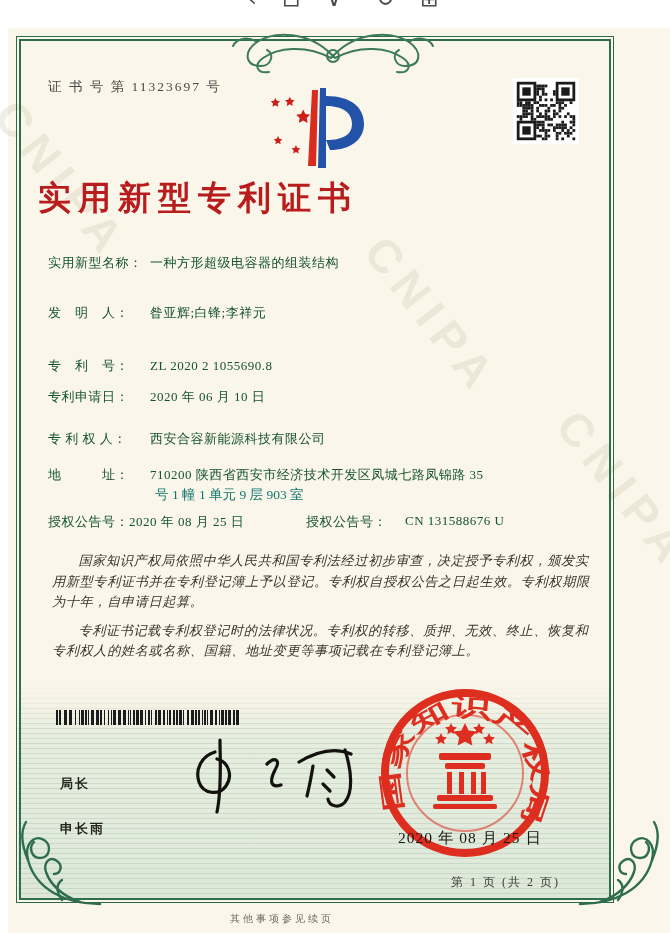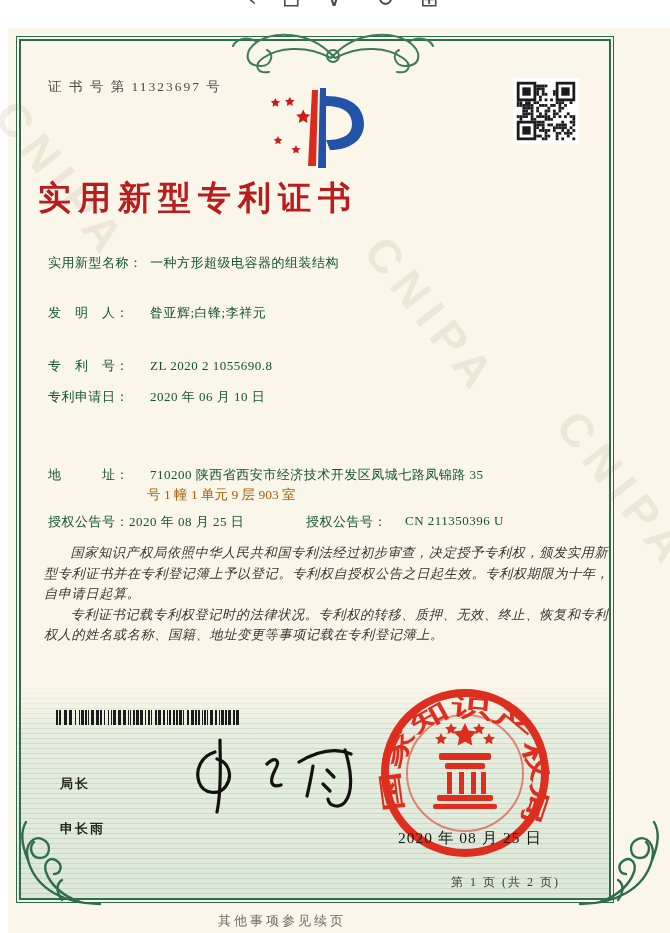--- a/index.html
+++ b/index.html
@@ -27,34 +27,34 @@
   .ornament{position:absolute;z-index:5;pointer-events:none;}
   
   .content{position:absolute;left:0;top:0;width:662px;height:831px;z-index:3;}
   .cert-no{position:absolute;left:40px;top:50px;font-size:13.5px;letter-spacing:2px;color:#4a4a46;}
   .qr{position:absolute;left:505px;top:50px;width:64px;height:64px;background:#fff;padding:1px;}
   .logo{position:absolute;left:252px;top:60px;}
   .title{position:absolute;left:30px;top:148px;width:600px;
          font-size:33px;font-weight:bold;letter-spacing:7px;color:#b91c1c;}
   .field{position:absolute;left:40px;font-size:13px;color:#14532d;letter-spacing:0.5px;white-space:nowrap;}
   .field .lab{display:inline-block;width:102px;}
-  .addr2{position:absolute;left:139px;font-size:13.5px;color:#a16207;}
+  .addr2{position:absolute;left:147px;font-size:13.5px;color:#0f766e;}
   .grant-lab2{position:absolute;left:258px;}
   .paras{position:absolute;left:36px;top:515px;width:566px;font-size:13.2px;line-height:20.5px;
          color:#38342e;font-style:italic;letter-spacing:0.6px;}
-  .paras p{margin:0;text-indent:2em;}
+  .paras p{margin:8px;text-indent:2em;}
   .barcode{position:absolute;left:48px;top:682px;}
   .director{position:absolute;left:52px;font-family:"Liberation Sans","DejaVu Sans",sans-serif;
             font-weight:bold;font-size:13px;color:#24241f;letter-spacing:2px;}
   .signature{position:absolute;left:163px;top:710px;}
   .seal{position:absolute;left:367px;top:655px;opacity:0.95;}
   .seal-date{position:absolute;left:390px;top:800px;font-size:15.5px;color:#181813;letter-spacing:1px;z-index:6;}
   .page-info{position:absolute;left:0;top:846px;width:552px;text-align:right;font-size:12px;
              letter-spacing:2px;color:#3d3a33;}
-  .footer-note{position:absolute;left:0;top:884px;width:548px;text-align:center;font-size:13px;
+  .footer-note{position:absolute;left:0;top:884px;width:548px;text-align:center;font-size:10px;
                letter-spacing:3px;color:#55504a;opacity:0.85;filter:blur(0.3px);z-index:6;}
 </style>
 </head>
 <body>
 
 <div class="toolbar">
   <span class="tb-icon" style="left:248px">‹</span>
   <span class="tb-icon" style="left:282px">⊟</span>
   <span class="tb-icon" style="left:326px">∨</span>
   <span class="tb-icon" style="left:376px">↻</span>
@@ -277,29 +277,32 @@
     </div>
     <div class="field" style="top:276px">
       <span class="lab">发　明　人：</span><span>昝亚辉;白锋;李祥元</span>
     </div>
     <div class="field" style="top:329px">
       <span class="lab">专　利　号：</span><span>ZL 2020 2 1055690.8</span>
     </div>
     <div class="field" style="top:360px">
       <span class="lab">专利申请日：</span><span>2020 年 06 月 10 日</span>
     </div>
+    <div class="field" style="top:402px">
+      <span class="lab">专 利 权 人：</span><span>西安合容新能源科技有限公司</span>
+    </div>
     <div class="field" style="top:438px">
       <span class="lab">地　　　址：</span><span>710200 陕西省西安市经济技术开发区凤城七路凤锦路 35</span>
     </div>
     <div class="addr2" style="top:458px">号 1 幢 1 单元 9 层 903 室</div>
 
     <div class="field" style="top:485px">
       <span>授权公告号：</span><span>2020 年 08 月 25 日</span>
       <span class="grant-lab2">授权公告号：</span>
-      <span style="position:absolute;left:357px">CN 211350396 U</span>
+      <span style="position:absolute;left:357px">CN 131588676 U</span>
     </div>
 
     <div class="paras">
       <p>国家知识产权局依照中华人民共和国专利法经过初步审查，决定授予专利权，颁发实用新型专利证书并在专利登记簿上予以登记。专利权自授权公告之日起生效。专利权期限为十年，自申请日起算。</p>
       <p>专利证书记载专利权登记时的法律状况。专利权的转移、质押、无效、终止、恢复和专利权人的姓名或名称、国籍、地址变更等事项记载在专利登记簿上。</p>
     </div>
 
     <svg class="barcode" id="barcode-svg" width="184" height="15" viewBox="0 0 184 15">
         <rect x="0" y="0" width="2" height="15" fill="#1b1b1b"></rect>
         <rect x="3" y="0" width="2" height="15" fill="#1b1b1b"></rect>

